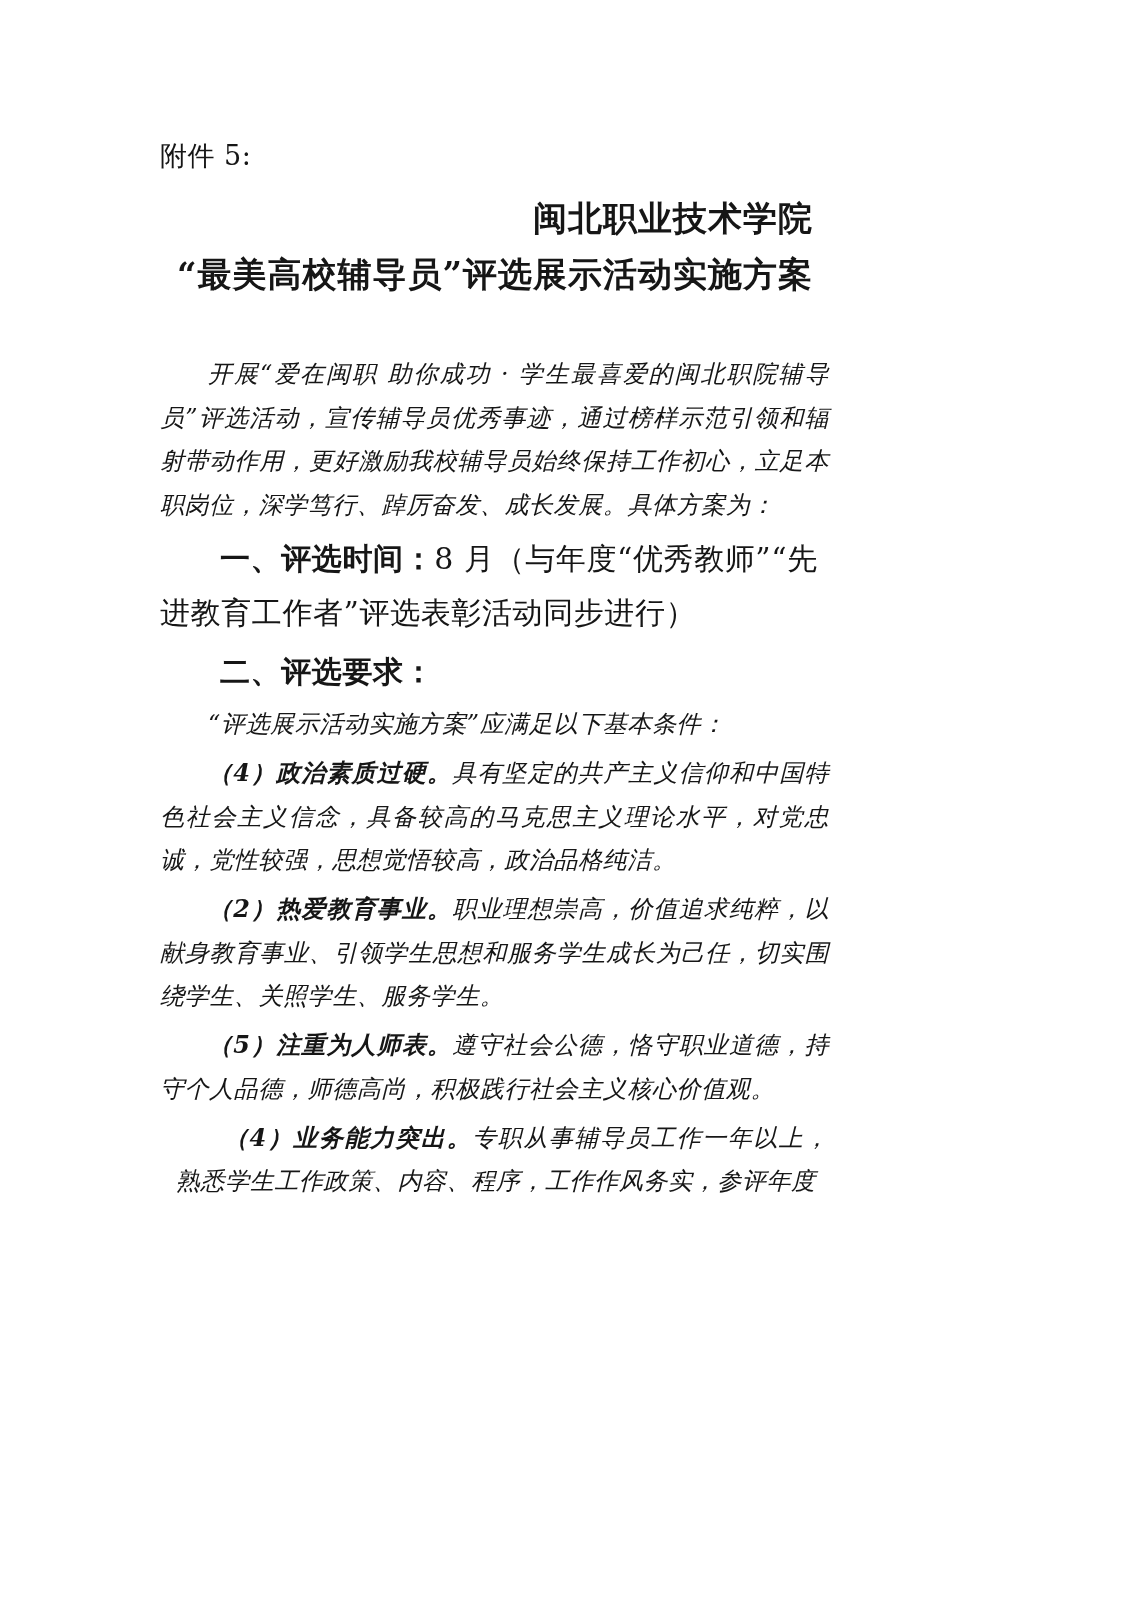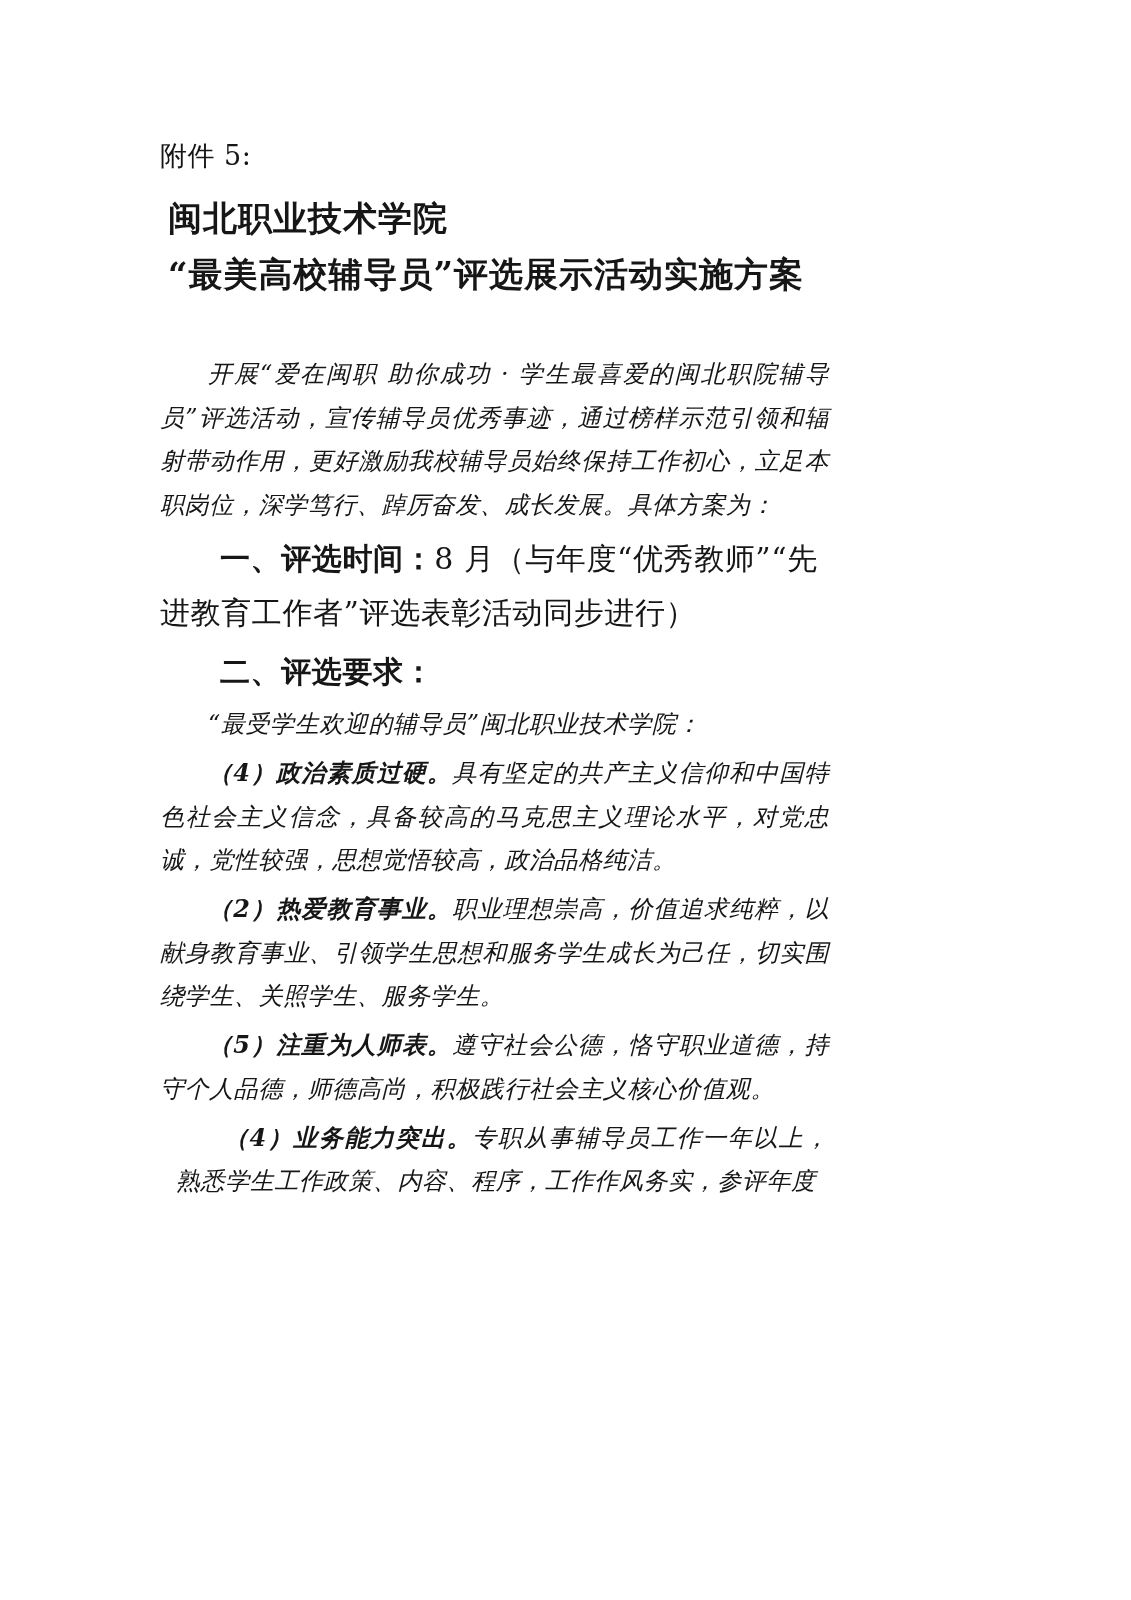--- a/index.html
+++ b/index.html
@@ -21,26 +21,26 @@
     box-sizing: border-box;
     padding: 140px 108px 0 160px;
   }
   .attachment-label {
     font-size: 27px;
     line-height: 1.2;
     letter-spacing: 0.5px;
     margin: 0 0 22px 0;
   }
   .doc-title {
-    text-align: left;
+    text-align: right;
     font-weight: bold;
     font-size: 35px;
     line-height: 1.45;
     letter-spacing: 1px;
-    margin: 8px;
+    margin: 16px;
   }
   .doc-title .line1 {
     display: block;
     font-size: 34px;
   }
   .doc-title .line2 {
     display: block;
     font-size: 34px;
     margin-top: 6px;
   }
@@ -93,21 +93,21 @@
     <p class="para">开展“爱在闽职 助你成功 · 学生最喜爱的闽北职院辅导员”评选活动，宣传辅导员优秀事迹，通过榜样示范引领和辐射带动作用，更好激励我校辅导员始终保持工作初心，立足本职岗位，深学笃行、踔厉奋发、成长发展。具体方案为：</p>
 
     <p class="section-head">
       <b>一、评选时间：</b><span>8 月（与年度“优秀教师”“先进教育工作者”评选表彰活动同步进行）</span>
     </p>
 
     <p class="section-head">
       <b>二、评选要求：</b>
     </p>
 
-    <p class="para">“最受学生欢迎的辅导员”闽北职业技术学院：</p>
+    <p class="para">“评选展示活动实施方案”应满足以下基本条件：</p>
 
     <p class="para">
       <span class="strong-lead">（4）政治素质过硬。</span><span>具有坚定的共产主义信仰和中国特色社会主义信念，具备较高的马克思主义理论水平，对党忠诚，党性较强，思想觉悟较高，政治品格纯洁。</span>
     </p>
 
     <p class="para">
       <span class="strong-lead">（2）热爱教育事业。</span><span>职业理想崇高，价值追求纯粹，以献身教育事业、引领学生思想和服务学生成长为己任，切实围绕学生、关照学生、服务学生。</span>
     </p>
 
     <p class="para">

